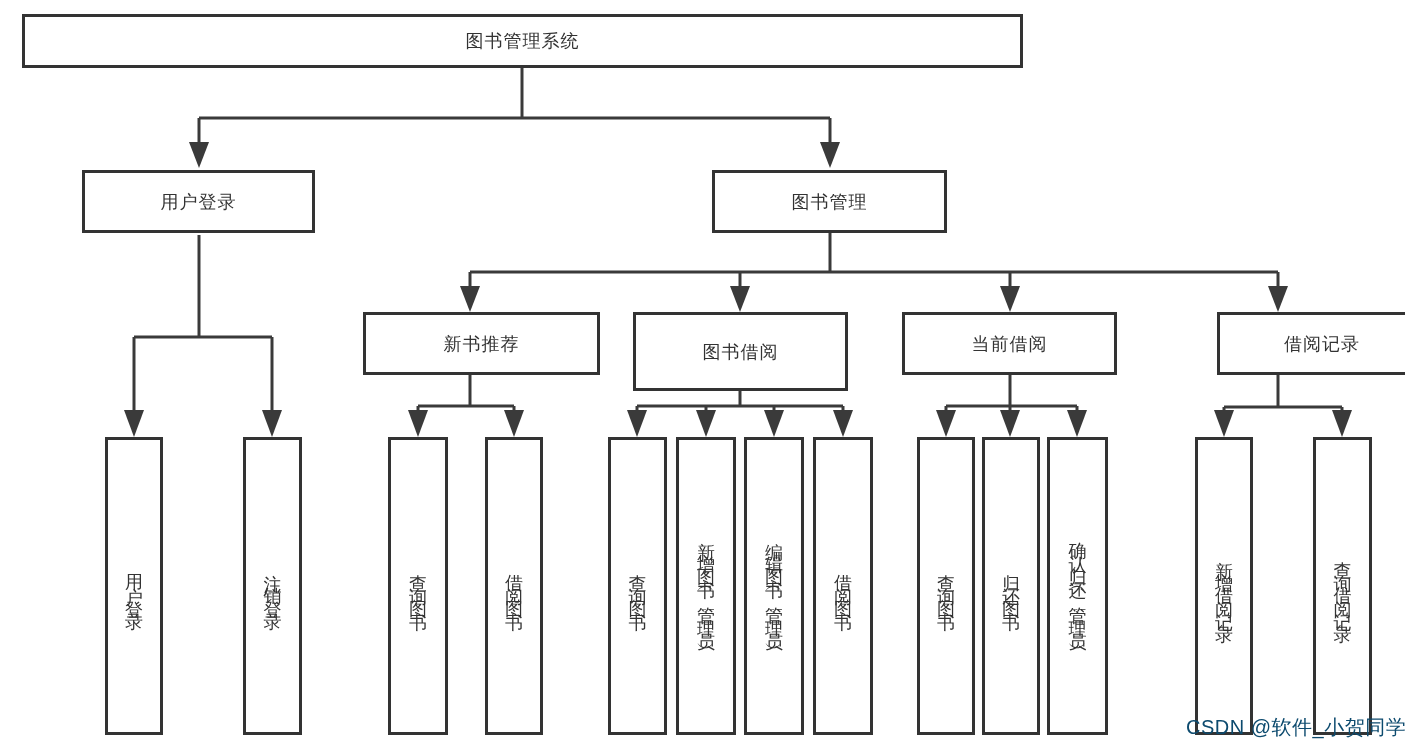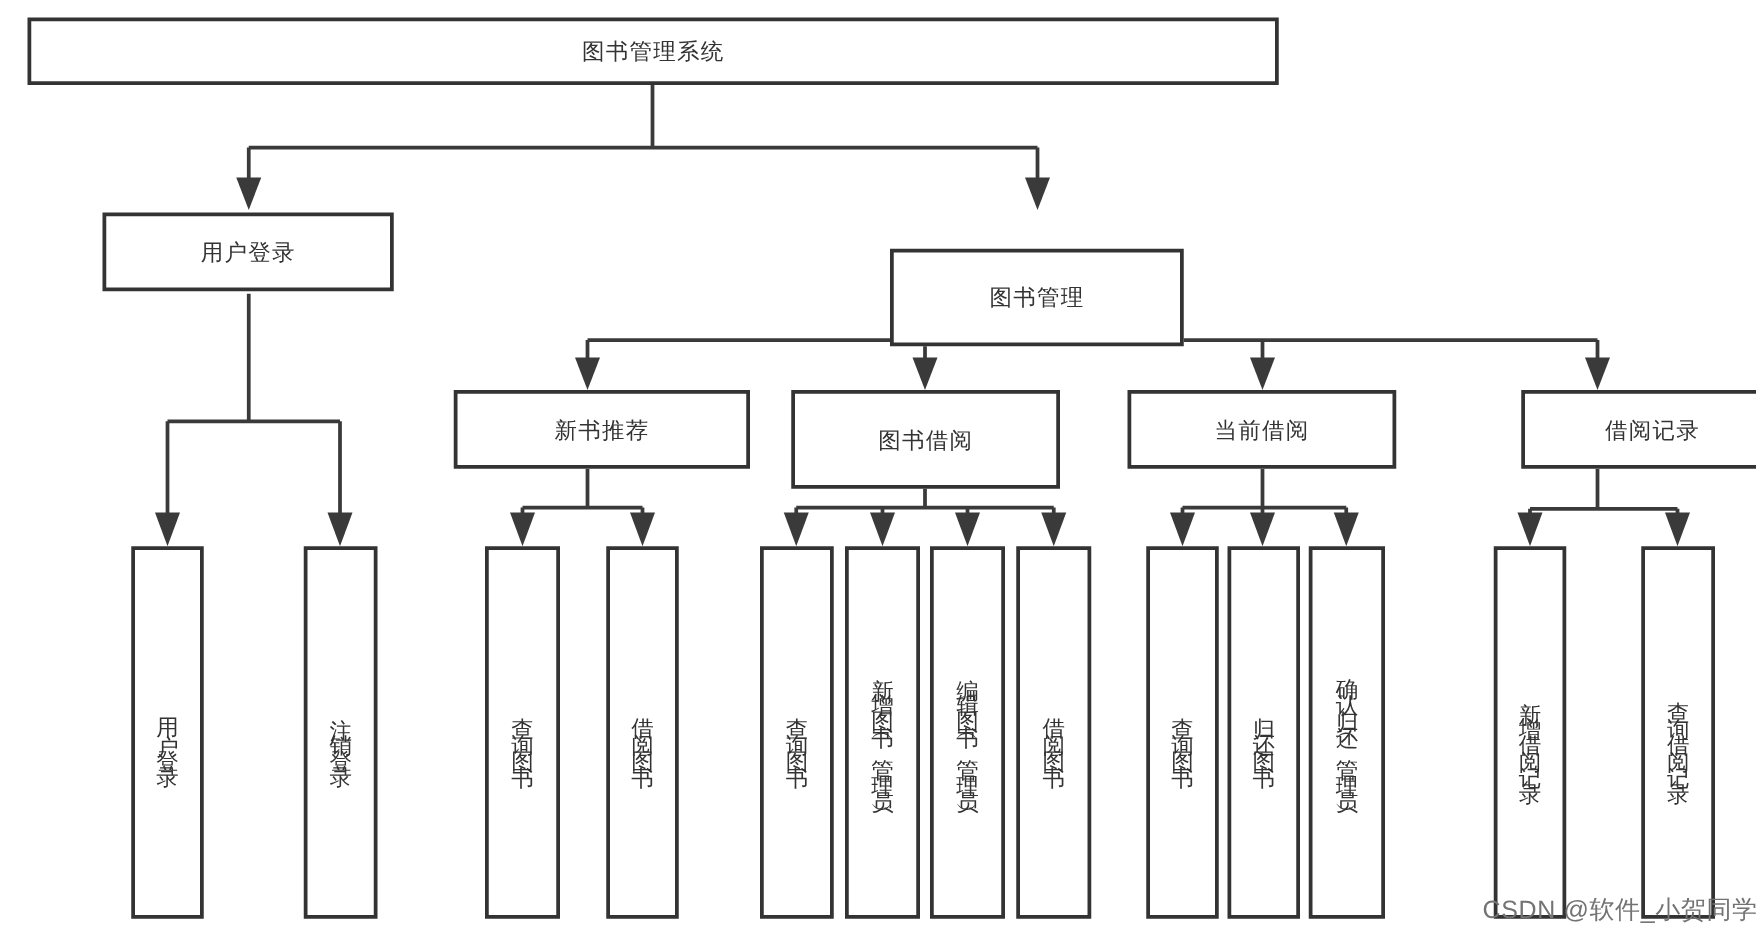--- a/index.html
+++ b/index.html
@@ -115,21 +115,21 @@
     <path d="M1224 407 H1342"></path>
     <path d="M1224 407 V412"></path>
       <polygon points="1214,410 1234,410 1224,437" fill="#3a3a3a" stroke="none"></polygon>
     <path d="M1342 407 V412"></path>
       <polygon points="1332,410 1352,410 1342,437" fill="#3a3a3a" stroke="none"></polygon>
   </svg>
 
   <div class="node" style="left:22px; top:14px; width:1001px; height:54px;">图书管理系统</div>
 
   <div class="node" style="left:82px; top:170px; width:233px; height:63px;">用户登录</div>
-  <div class="node" style="left:712px; top:170px; width:235px; height:78px;margin-top:29px;">图书管理</div>
+  <div class="node" style="left:712px; top:170px; width:235px; height:63px;">图书管理</div>
 
   <div class="node" style="left:363px; top:312px; width:237px; height:63px;">新书推荐</div>
   <div class="node" style="left:633px; top:312px; width:215px; height:79px;">图书借阅</div>
   <div class="node" style="left:902px; top:312px; width:215px; height:63px;">当前借阅</div>
   <div class="node" style="left:1173px; top:312px; width:210px; height:63px;margin-left:44px;">借阅记录</div>
 
   <div class="leaf" style="left:105px; width:58px;">
     <span>用户登录</span>
   </div>
   <div class="leaf" style="left:243px; width:59px;">
@@ -166,15 +166,15 @@
     <span>确认归还（管理员）</span>
   </div>
 
   <div class="leaf" style="left:1195px; width:58px;">
     <span>新增借阅记录</span>
   </div>
   <div class="leaf" style="left:1313px; width:59px;">
     <span>查询借阅记录</span>
   </div>
 
-  <div class="watermark" style="color: #737373;">CSDN @软件_小贺同学</div>
+  <div class="watermark" style="color: #0c4a6e;">CSDN @软件_小贺同学</div>
 
 </div>
 
 </body></html>

